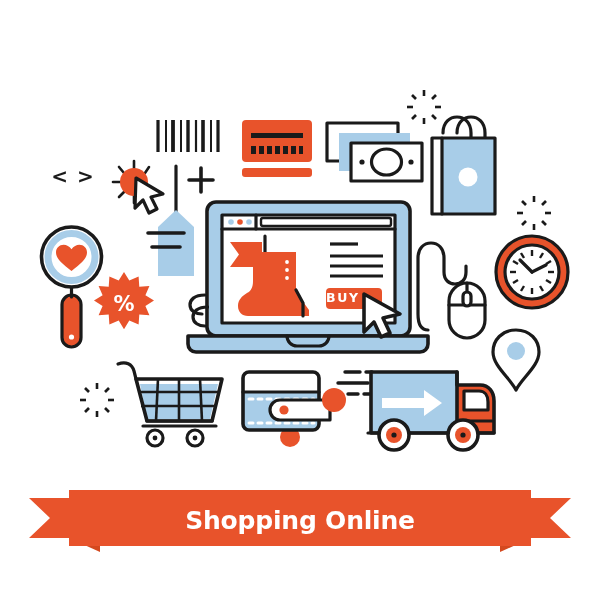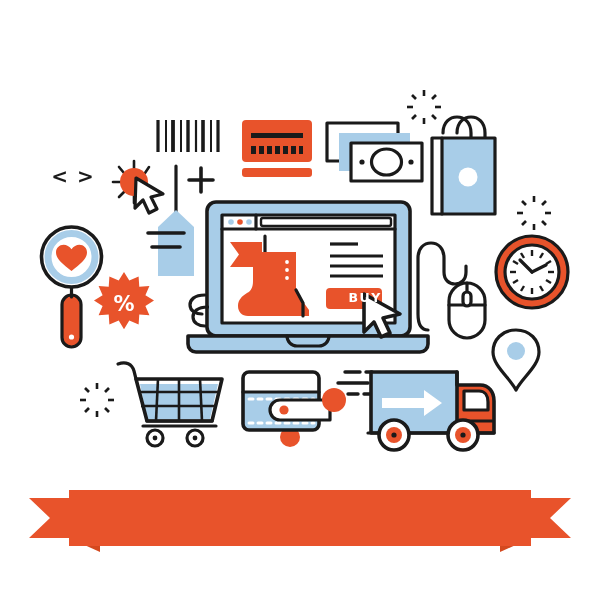--- a/index.html
+++ b/index.html
@@ -38,21 +38,21 @@
     color: #ffffff;
     line-height: 46px;
     pointer-events: none;
     -webkit-font-smoothing: antialiased;
   }
   .buy-text {
     position: absolute;
     left: 326px;
     top: 288px;
     width: 56px;
-    text-align: right;
+    text-align: left;
     font-family: "DejaVu Sans", sans-serif;
     font-size: 12.5px;
     font-weight: bold;
     letter-spacing: 1.6px;
     color: #ffffff;
     line-height: 19px;
     pointer-events: none;
   }
   .pct-text {
     position: absolute;
@@ -406,14 +406,15 @@
       <rect fill="#E8532B" x="69" y="490" width="462" height="56"></rect>
     </g>
   </svg>
 
   <div class="code-text">&lt; &gt;</div>
 
   <div class="pct-text">%</div>
 
   <div class="buy-text">BUY</div>
 
+  <div class="banner-text">Shopping Online</div>
 
 </div>
 
 </body></html>

